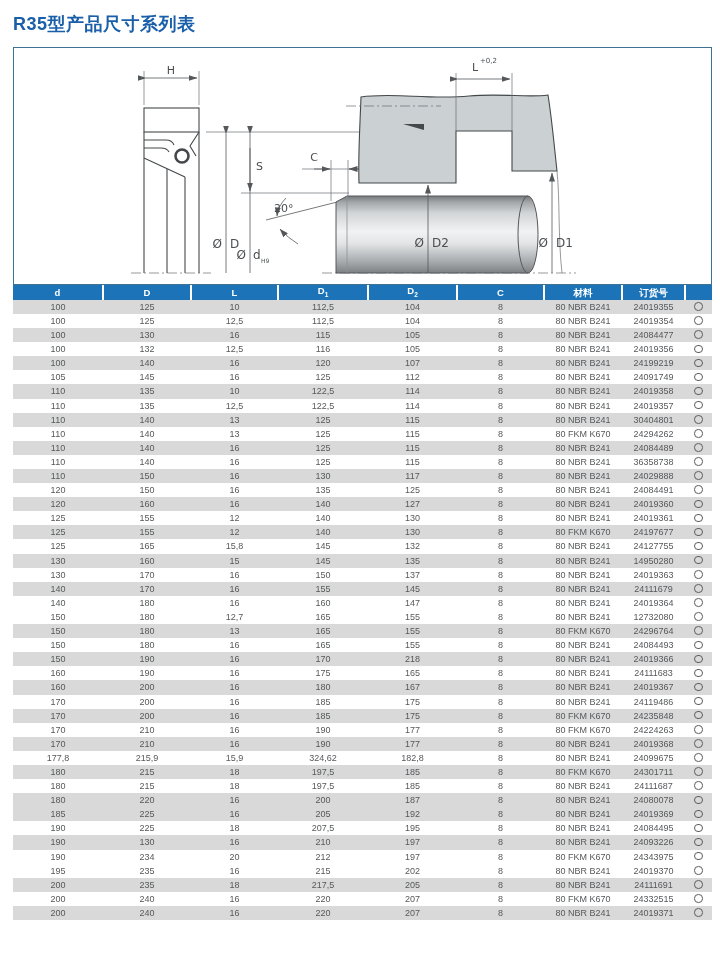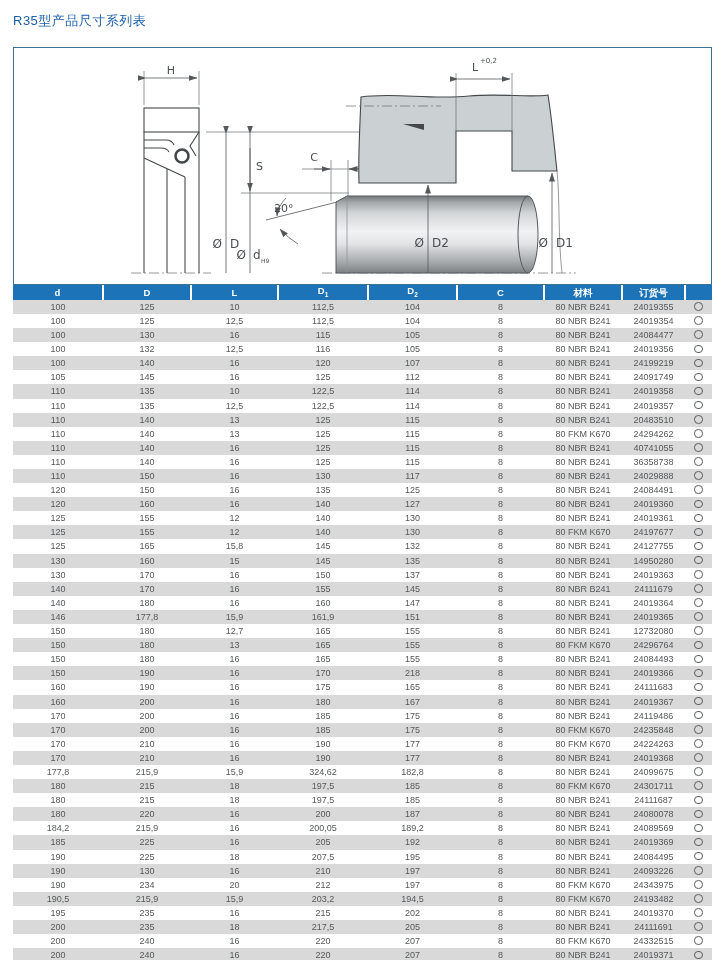--- a/index.html
+++ b/index.html
@@ -2,21 +2,21 @@
 <html><head>
 <meta charset="utf-8">
 <style>
   html,body{margin:0;padding:0;}
   body{
     width:720px;height:960px;position:relative;background:#ffffff;
     font-family:"Liberation Sans",sans-serif;overflow:hidden;
   }
   .page-title{
     position:absolute;left:13px;top:12px;
-    font-size:13px;font-weight:normal;color:#1a5fa9;letter-spacing:.5px;
+    font-size:18px;font-weight:bold;color:#1a5fa9;letter-spacing:.5px;
   }
   .drawing-box{
     position:absolute;left:13px;top:47px;width:697px;height:236px;
     border:1px solid #3d7292;background:#fff;
   }
   .drawing-box svg{position:absolute;left:0;top:0;}
 
   table.dim-table{
     position:absolute;left:13px;top:285px;width:699px;
     border-collapse:collapse;table-layout:fixed;
@@ -268,21 +268,21 @@
         <td><span class="circle-marker" title="○"></span></td>
       </tr>
       <tr class="odd">
         <td>110</td>
         <td>140</td>
         <td>13</td>
         <td>125</td>
         <td>115</td>
         <td>8</td>
         <td>80 NBR B241</td>
-        <td>20483510</td>
+        <td>30404801</td>
         <td><span class="circle-marker" title="○"></span></td>
       </tr>
       <tr class="even">
         <td>110</td>
         <td>140</td>
         <td>13</td>
         <td>125</td>
         <td>115</td>
         <td>8</td>
         <td>80 FKM K670</td>
@@ -290,21 +290,21 @@
         <td><span class="circle-marker" title="○"></span></td>
       </tr>
       <tr class="odd">
         <td>110</td>
         <td>140</td>
         <td>16</td>
         <td>125</td>
         <td>115</td>
         <td>8</td>
         <td>80 NBR B241</td>
-        <td>40741055</td>
+        <td>24084489</td>
         <td><span class="circle-marker" title="○"></span></td>
       </tr>
       <tr class="even">
         <td>110</td>
         <td>140</td>
         <td>16</td>
         <td>125</td>
         <td>115</td>
         <td>8</td>
         <td>80 NBR B241</td>
@@ -414,31 +414,20 @@
         <td>140</td>
         <td>180</td>
         <td>16</td>
         <td>160</td>
         <td>147</td>
         <td>8</td>
         <td>80 NBR B241</td>
         <td>24019364</td>
         <td><span class="circle-marker" title="○"></span></td>
       </tr>
-      <tr class="odd">
-        <td>146</td>
-        <td>177,8</td>
-        <td>15,9</td>
-        <td>161,9</td>
-        <td>151</td>
-        <td>8</td>
-        <td>80 NBR B241</td>
-        <td>24019365</td>
-        <td><span class="circle-marker" title="○"></span></td>
-      </tr>
       <tr class="even">
         <td>150</td>
         <td>180</td>
         <td>12,7</td>
         <td>165</td>
         <td>155</td>
         <td>8</td>
         <td>80 NBR B241</td>
         <td>12732080</td>
         <td><span class="circle-marker" title="○"></span></td>
@@ -579,31 +568,20 @@
         <td>180</td>
         <td>220</td>
         <td>16</td>
         <td>200</td>
         <td>187</td>
         <td>8</td>
         <td>80 NBR B241</td>
         <td>24080078</td>
         <td><span class="circle-marker" title="○"></span></td>
       </tr>
-      <tr class="even">
-        <td>184,2</td>
-        <td>215,9</td>
-        <td>16</td>
-        <td>200,05</td>
-        <td>189,2</td>
-        <td>8</td>
-        <td>80 NBR B241</td>
-        <td>24089569</td>
-        <td><span class="circle-marker" title="○"></span></td>
-      </tr>
       <tr class="odd">
         <td>185</td>
         <td>225</td>
         <td>16</td>
         <td>205</td>
         <td>192</td>
         <td>8</td>
         <td>80 NBR B241</td>
         <td>24019369</td>
         <td><span class="circle-marker" title="○"></span></td>
@@ -634,31 +612,20 @@
         <td>190</td>
         <td>234</td>
         <td>20</td>
         <td>212</td>
         <td>197</td>
         <td>8</td>
         <td>80 FKM K670</td>
         <td>24343975</td>
         <td><span class="circle-marker" title="○"></span></td>
       </tr>
-      <tr class="odd">
-        <td>190,5</td>
-        <td>215,9</td>
-        <td>15,9</td>
-        <td>203,2</td>
-        <td>194,5</td>
-        <td>8</td>
-        <td>80 FKM K670</td>
-        <td>24193482</td>
-        <td><span class="circle-marker" title="○"></span></td>
-      </tr>
       <tr class="even">
         <td>195</td>
         <td>235</td>
         <td>16</td>
         <td>215</td>
         <td>202</td>
         <td>8</td>
         <td>80 NBR B241</td>
         <td>24019370</td>
         <td><span class="circle-marker" title="○"></span></td>

